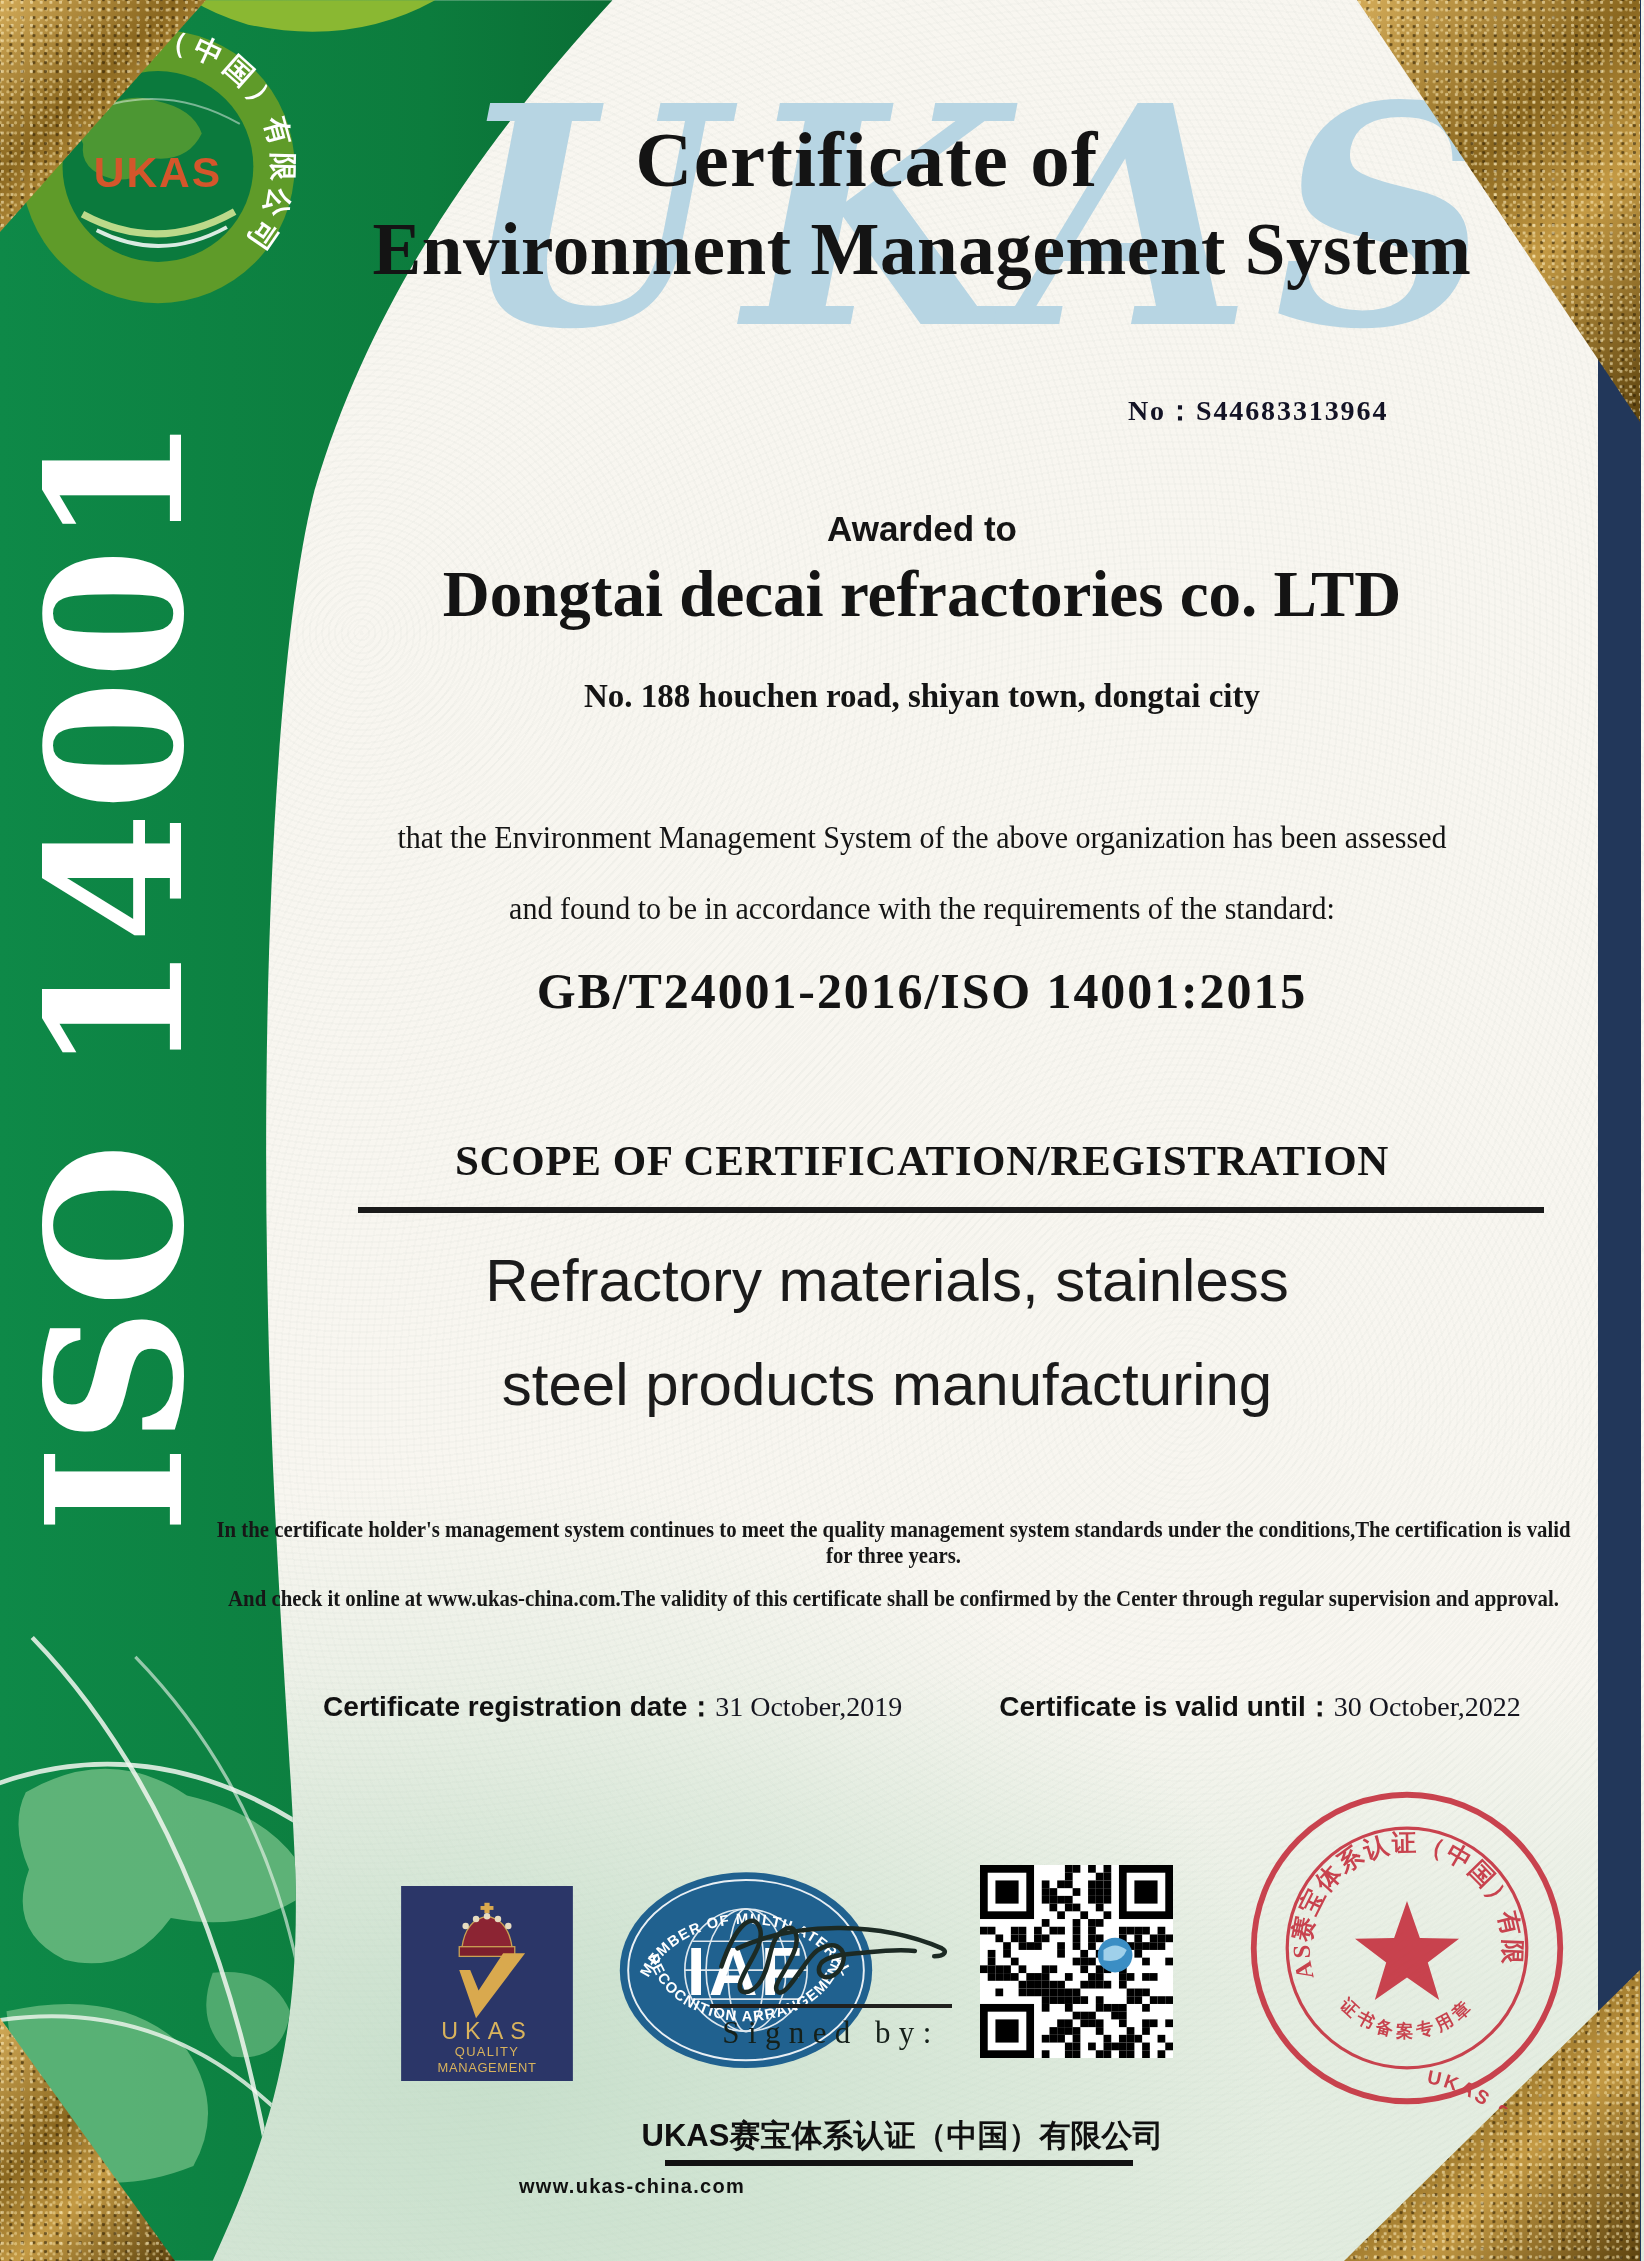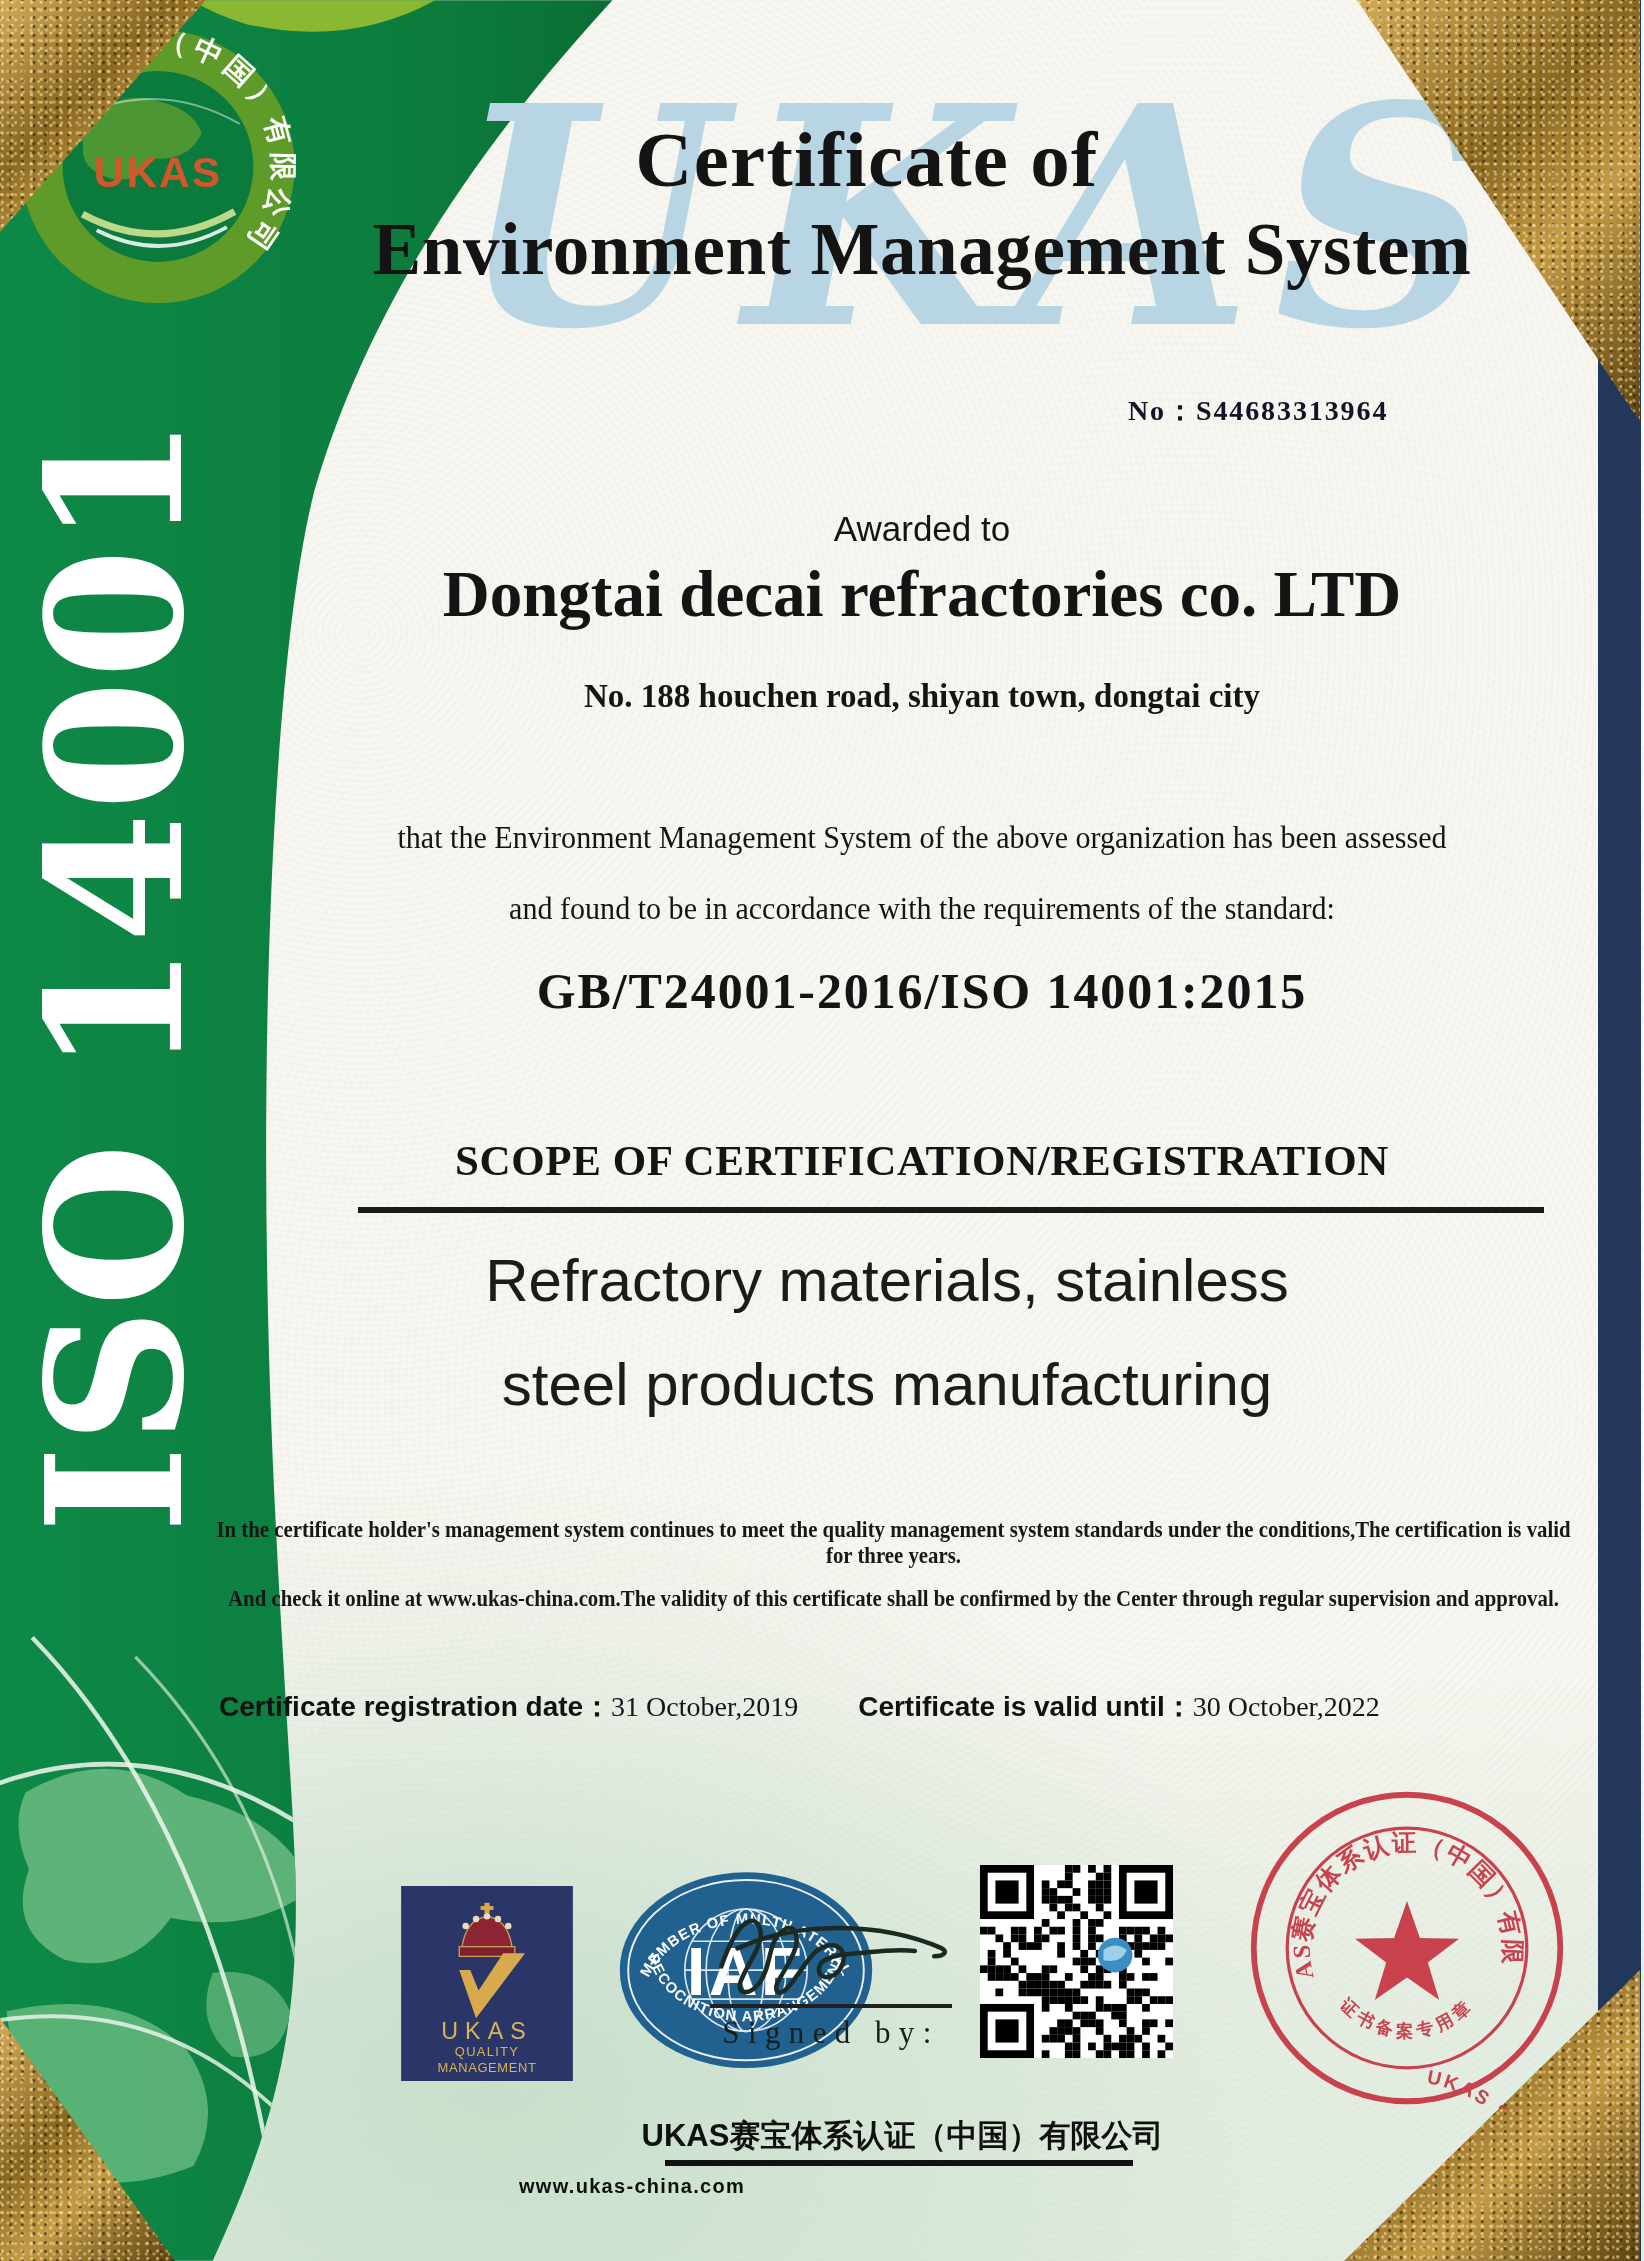--- a/index.html
+++ b/index.html
@@ -46,33 +46,33 @@
     left:348px; top:39px; width:1277px; z-index:2; text-align:center;
     font-family:"DejaVu Serif","Liberation Serif",serif; font-style:italic; font-weight:bold;
     font-size:303px; letter-spacing:22px; color:#b7d5e3;
   }
   
   .tz{ left:219px; width:1406px; text-align:center; color:#141414; z-index:6; }
   .title1{ top:115px; font-weight:bold; font-size:79px; letter-spacing:1.3px; transform:translateX(-55px); }
   .title2{ top:208px; font-weight:bold; font-size:73px; letter-spacing:0.6px; }
   .no-line{ left:1128px; width:490px; top:392px; text-align:left; z-index:6;
     font-weight:bold; font-size:28px; letter-spacing:1.9px; color:#131325; }
-  .awarded{ top:509px; font-family:"Liberation Sans","DejaVu Sans",sans-serif; font-weight:normal; font-size:35px; }
+  .awarded{ top:509px; font-family:"Liberation Sans","DejaVu Sans",sans-serif; font-weight:bold; font-size:35px; }
   .company{ top:557px; font-weight:bold; font-size:65px; }
   .address{ top:678px; font-weight:bold; font-size:33px; }
   .bodyline{ font-size:31px; transform:scaleX(.97); }
   .body1{ top:820px; } .body2{ top:891px; }
   .standard{ top:962px; font-weight:bold; font-size:50px; letter-spacing:1.9px; }
   .scopehead{ top:1136px; font-weight:bold; font-size:43px; letter-spacing:0.6px; }
   .scope-underline{ left:358px; top:1207px; width:1186px; height:5.8px; background:#1a1a1a; z-index:6; }
   .scopeline{ font-family:"Liberation Sans","DejaVu Sans",sans-serif; font-size:60px; color:#1b1b1b; transform:translateX(-35px); }
   .scope1{ top:1246px; } .scope2{ top:1350px; }
   .fineline{ left:155px; width:1477px; text-align:center; z-index:6; font-weight:600; font-size:22.6px; color:#171717; transform:scaleX(.92); }
   .fine1{ top:1517px; } .fine2{ top:1586px; }
-  .dates{ top:1688px; left:219px; width:1406px; z-index:6; display:flex; justify-content:flex-start; gap:60px; }
+  .dates{ top:1688px; left:219px; width:1406px; z-index:6; display:flex; justify-content:center; gap:97px; }
   .dates .grp{ white-space:nowrap; }
   .dlabel{ font-family:"Liberation Sans","DejaVu Sans",sans-serif; font-weight:bold; font-size:28px; color:#111; }
   .dvalue{ font-size:28px; color:#15151f; }
   
   .ukasqm-svg{ left:401px; top:1886px; z-index:6; }
   .iaf-svg{ left:614px; top:1869px; z-index:6; }
   .sig-zone{ left:702px; top:1889px; width:258px; z-index:6; text-align:center; }
   .sig-line{ position:absolute; left:7.7px; top:115px; width:242px; height:3.9px; background:#20201e; }
   .signedby{ position:absolute; left:0; top:126px; width:258px; font-size:31px; letter-spacing:8.4px; color:#15201a; }
   .qr-wrap{ left:980px; top:1865px; z-index:6; background:#fff; padding:0; }

